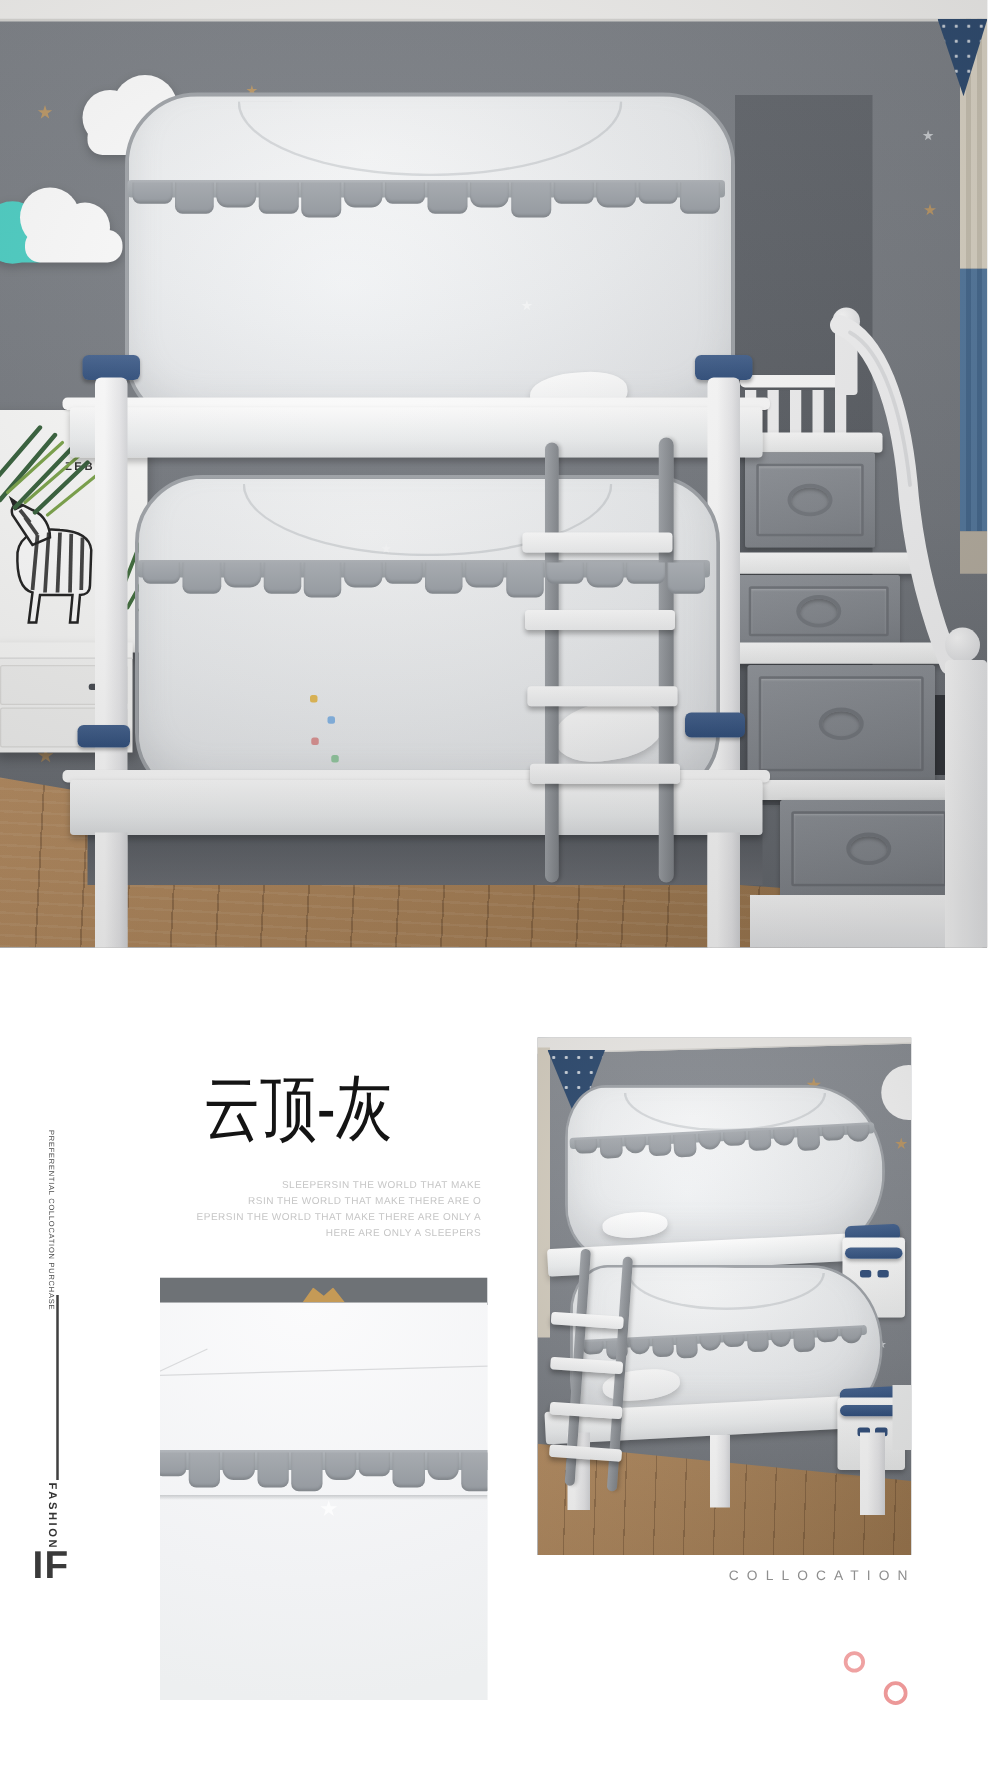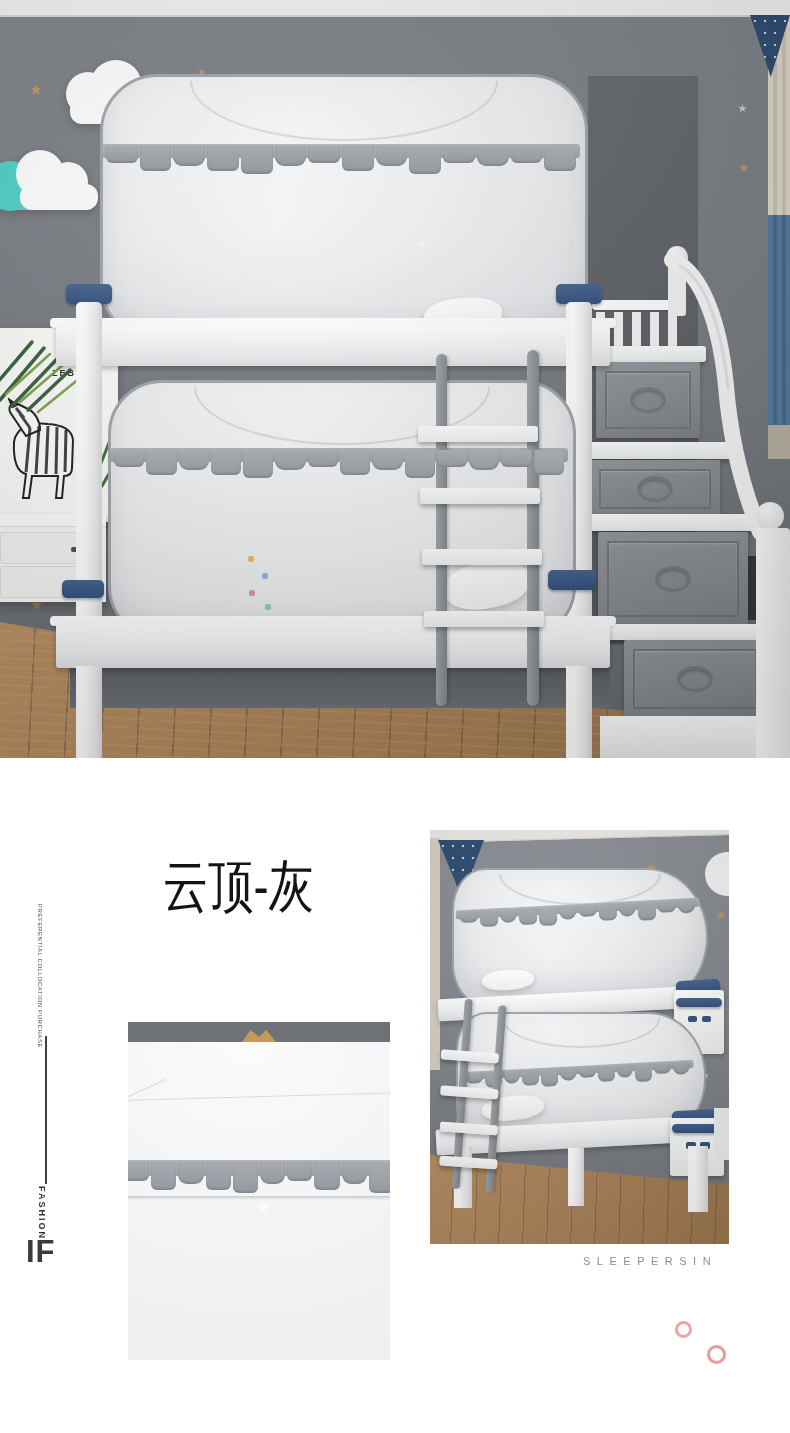--- a/index.html
+++ b/index.html
@@ -272,20 +272,26 @@
     <div class="a wstep" style="left:418px;top:426px;width:120px;height:16px"></div>
     <div class="a wstep" style="left:420px;top:488px;width:120px;height:16px"></div>
     <div class="a wstep" style="left:422px;top:549px;width:120px;height:16px"></div>
     <div class="a wstep" style="left:424px;top:611px;width:120px;height:16px"></div>
 
     <div class="a vignette"></div>
   </div>
 
   <div class="a title" style="left:163px;top:848px">云顶-灰</div>
 
+  <div class="a tagline" style="right:405px;top:941px">
+    <div>SLEEPERSIN THE WORLD  THAT  MAKE</div>
+    <div>RSIN THE WORLD  THAT  MAKE THERE ARE O</div>
+    <div>EPERSIN THE WORLD  THAT  MAKE  THERE ARE ONLY A</div>
+    <div>HERE ARE ONLY A SLEEPERS</div>
+  </div>
 
   <div class="a vtext" style="left:37px;top:904px;height:122px">PREFERENTIAL COLLOCATION PURCHASE</div>
   <div class="a vline" style="left:45px;top:1036px;width:2px;height:148px"></div>
   <div class="a fashion" style="left:37px;top:1186px">FASHION</div>
   <div class="a iflabel" style="left:26px;top:1234px">IF</div>
 
   <div class="detail">
     <div class="a" style="left:0;top:0;width:262px;height:20px;background:#6e7276;border-bottom:2px solid #5d6165"></div>
     <div class="a" style="left:114px;top:8px;width:34px;height:12px;background:#c59a56;clip-path:polygon(0 100%,25% 0,50% 55%,72% 0,100% 100%)"></div>
     <div class="a" style="left:0;top:20px;width:262px;height:318px;background:radial-gradient(140% 100% at 45% 0%,#fbfbfc,#f1f2f4 70%,#edeff0)"></div>
@@ -378,17 +384,17 @@
       <div class="a grail" style="left:54px;top:4px;width:8px;height:188px"></div>
       <div class="a wstep" style="left:0;top:52px;width:58px;height:10px"></div>
       <div class="a wstep" style="left:2px;top:88px;width:58px;height:10px"></div>
       <div class="a wstep" style="left:4px;top:124px;width:58px;height:10px"></div>
       <div class="a wstep" style="left:6px;top:158px;width:58px;height:10px"></div>
     </div>
     <div class="a" style="left:284px;top:278px;width:15px;height:52px;background:#eff0f0"></div>
     <div class="a" style="left:0;top:0;width:299px;height:414px;background:radial-gradient(120% 90% at 40% 30%,rgba(255,255,255,.06),rgba(0,0,0,.12) 90%);pointer-events:none"></div>
   </div>
 
-  <div class="a colloc" style="left:583px;top:1255px">SLEEPERSIN</div>
+  <div class="a colloc" style="left:583px;top:1255px">COLLOCATION</div>
   <div class="a ring" style="left:675px;top:1321px;width:11px;height:11px;border:3px solid #efa2a2"></div>
   <div class="a ring" style="left:707px;top:1345px;width:13px;height:13px;border:3.5px solid #ec9898"></div>
 
 </div>
 
 </body></html>

